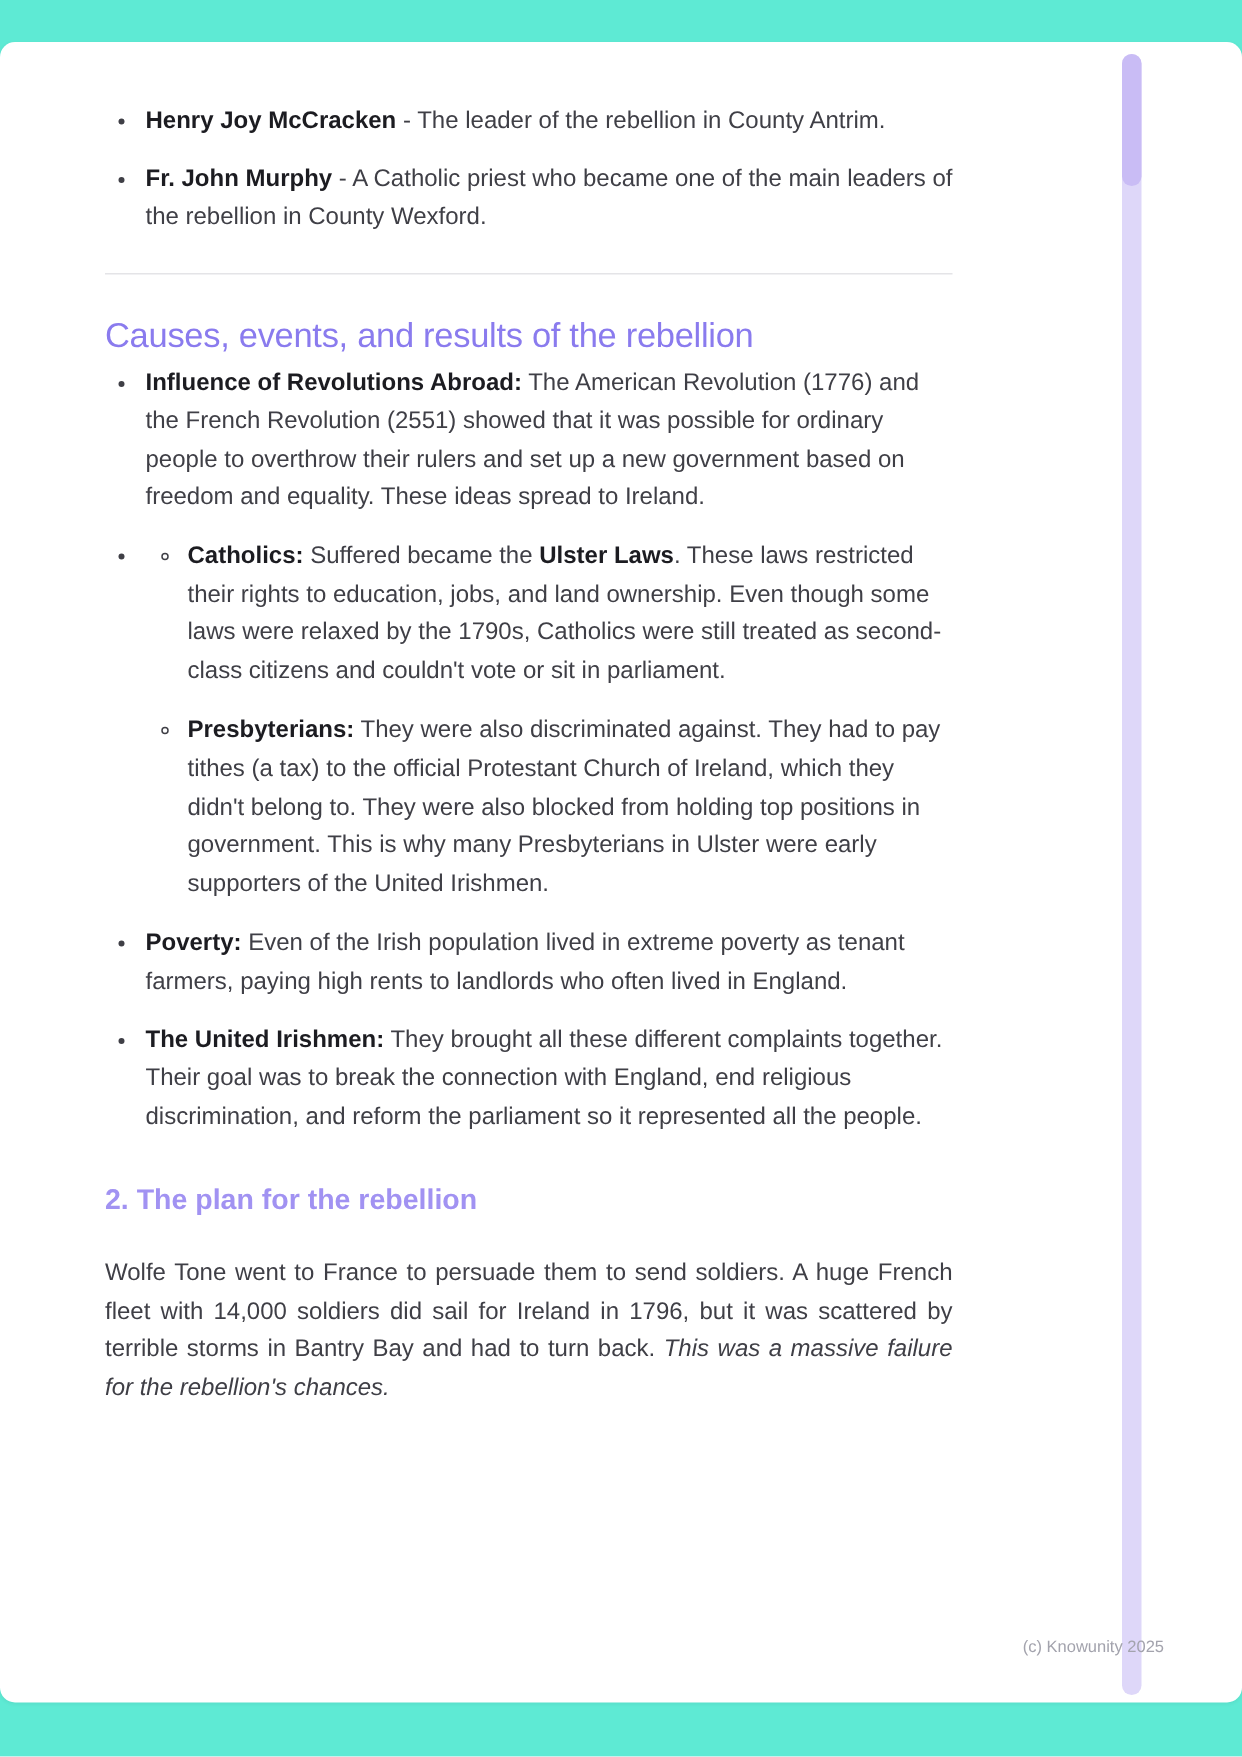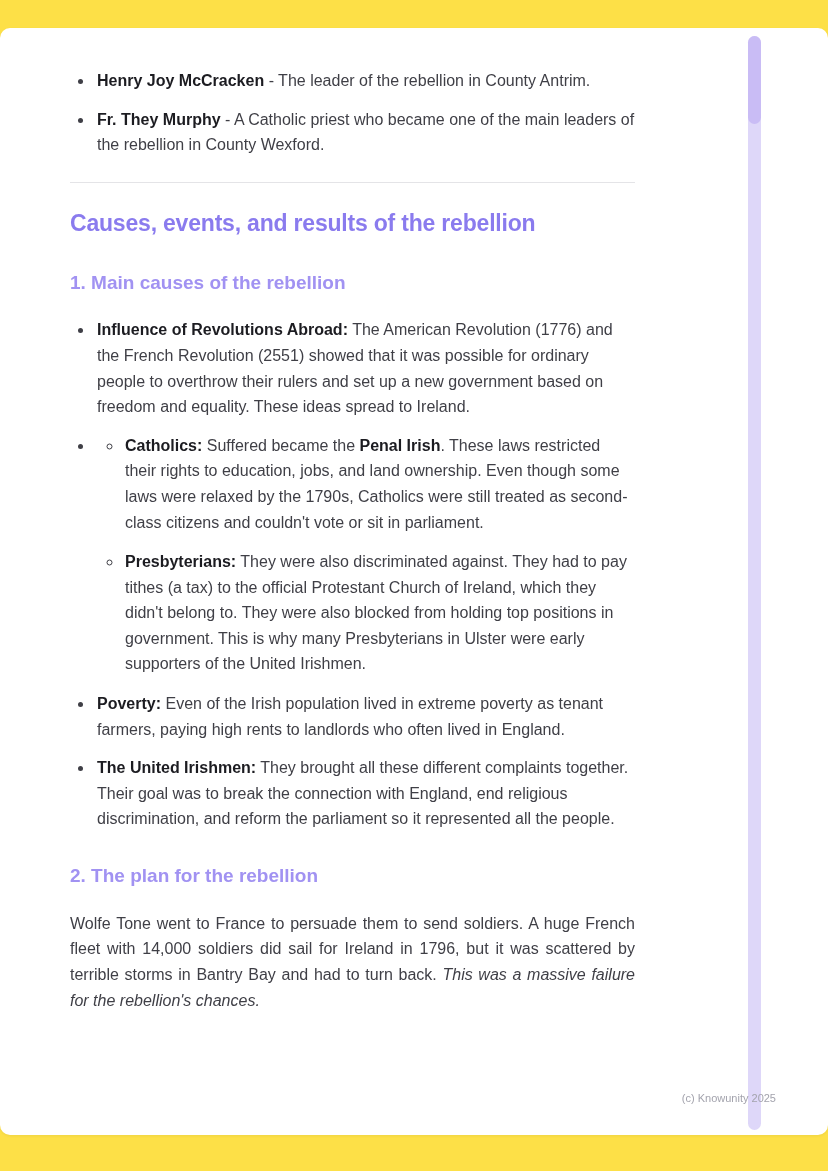--- a/index.html
+++ b/index.html
@@ -5,21 +5,21 @@
   * { margin: 0; padding: 0; box-sizing: border-box; }
   html, body { background: #eaebef; }
   body { font-family: "Liberation Sans", sans-serif; }
 
   .viewport {
     position: relative;
     width: 828px;
     height: 1171px;
     margin: 0 auto;
     overflow: hidden;
-    background: #fde047;
+    background: #5eead4;
   }
 
   .page {
     position: absolute;
     top: 28px;
     left: 0;
     right: 0;
     height: 1107px;
     background: #ffffff;
     border-radius: 10px;
@@ -45,21 +45,21 @@
   ul.sub-list > li { margin-bottom: 14px; padding-left: 2px; }
 
   hr.divider {
     border: none;
     border-top: 1px solid #e4e4e7;
     margin: 24px 0 26px;
   }
 
   h2.section-title {
     font-size: 23px;
-    font-weight: 700;
+    font-weight: 400;
     color: #8a7bee;
     letter-spacing: -0.2px;
     margin: 0 0 4px;
     line-height: 1.3;
   }
 
   h3.sub-title {
     font-size: 19px;
     font-weight: 700;
     color: #a192f2;
@@ -103,38 +103,37 @@
 <div class="viewport">
   <div class="page">
 
     <div class="content">
 
       <ul class="main-list">
         <li>
           <strong>Henry Joy McCracken</strong><span> - The leader of the rebellion in County Antrim.</span>
         </li>
         <li>
-          <strong>Fr. They Murphy</strong><span> - A Catholic priest who became one of the main leaders of the rebellion in County Wexford.</span>
+          <strong>Fr. John Murphy</strong><span> - A Catholic priest who became one of the main leaders of the rebellion in County Wexford.</span>
         </li>
       </ul>
 
       <hr class="divider">
 
       <h2 class="section-title">Causes, events, and results of the rebellion</h2>
 
-      <h3 class="sub-title">1. Main causes of the rebellion</h3>
 
       <ul class="main-list">
         <li>
           <strong>Influence of Revolutions Abroad:</strong><span> The American Revolution (1776) and the French Revolution (2551) showed that it was possible for ordinary people to overthrow their rulers and set up a new government based on freedom and equality. These ideas spread to Ireland.</span>
         </li>
         <li>
           <ul class="sub-list">
             <li>
-              <strong>Catholics:</strong><span> Suffered became the </span><strong>Penal Irish</strong><span>. These laws restricted their rights to education, jobs, and land ownership. Even though some laws were relaxed by the 1790s, Catholics were still treated as second-class citizens and couldn't vote or sit in parliament.</span>
+              <strong>Catholics:</strong><span> Suffered became the </span><strong>Ulster Laws</strong><span>. These laws restricted their rights to education, jobs, and land ownership. Even though some laws were relaxed by the 1790s, Catholics were still treated as second-class citizens and couldn't vote or sit in parliament.</span>
             </li>
             <li>
               <strong>Presbyterians:</strong><span> They were also discriminated against. They had to pay tithes (a tax) to the official Protestant Church of Ireland, which they didn't belong to. They were also blocked from holding top positions in government. This is why many Presbyterians in Ulster were early supporters of the United Irishmen.</span>
             </li>
           </ul>
         </li>
         <li>
           <strong>Poverty:</strong><span> Even of the Irish population lived in extreme poverty as tenant farmers, paying high rents to landlords who often lived in England.</span>
         </li>
         <li>

